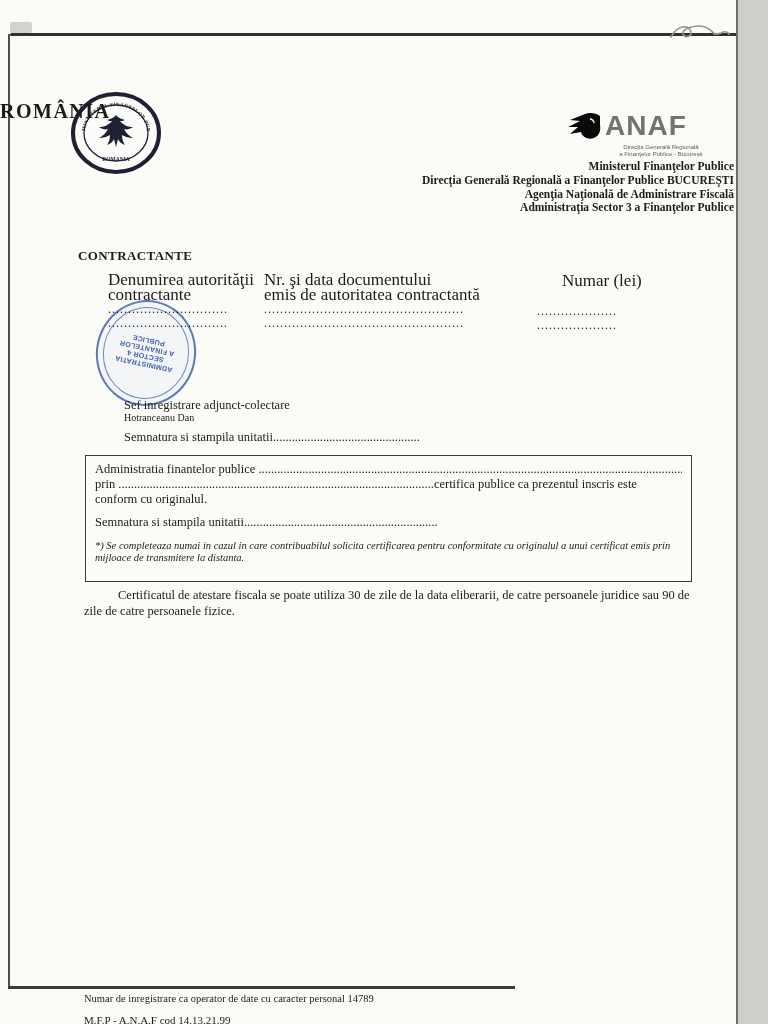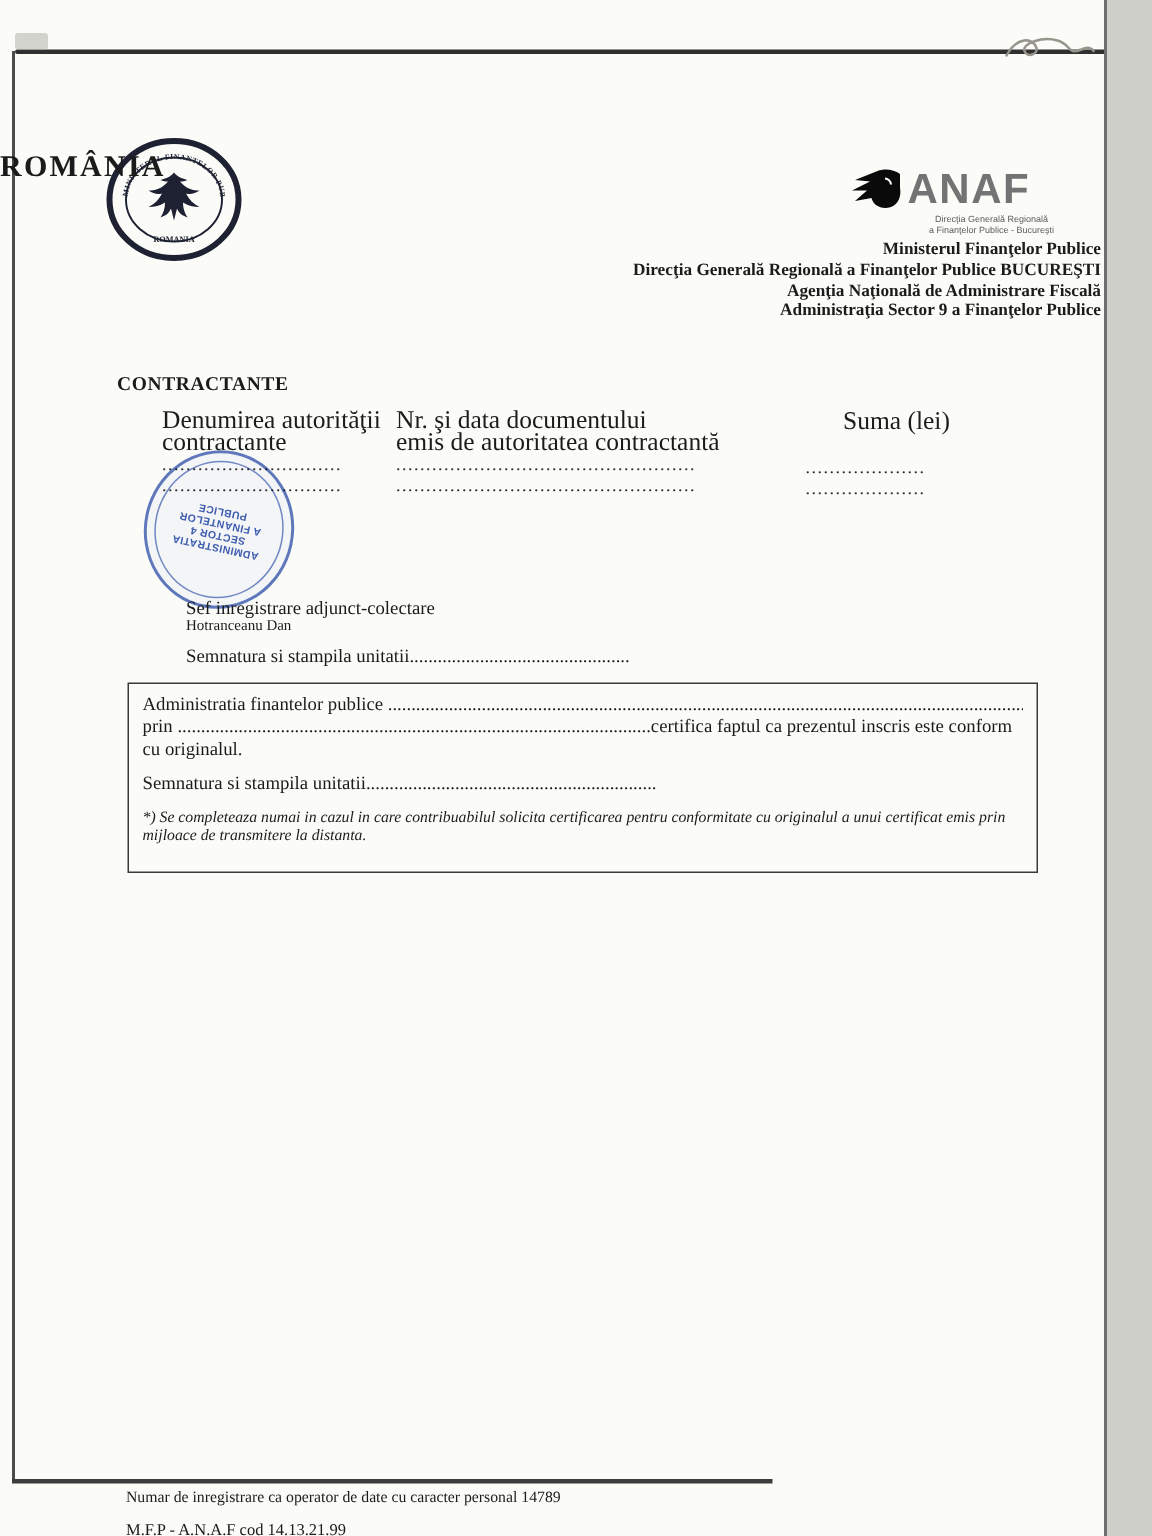--- a/index.html
+++ b/index.html
@@ -93,21 +93,21 @@
     </text>
     <path fill="#1d2132" d="M46 24 c-2 3 -6 4 -9 5 c2 1 3 1 5 1 c-4 5 -9 6 -13 6 c3 2 6 3 9 2 c-2 4 -5 7 -9 9 c4 0 8 -1 11 -3 c0 4 -1 7 -3 10 c3 -1 6 -3 7 -6 l2 8 l2 -8 c1 3 4 5 7 6 c-2 -3 -3 -6 -3 -10 c3 2 7 3 11 3 c-4 -2 -7 -5 -9 -9 c3 1 6 0 9 -2 c-4 0 -9 -1 -13 -6 c2 0 3 0 5 -1 c-3 -1 -7 -2 -9 -5 z"></path>
     <text x="46" y="70" text-anchor="middle" font-size="5.5" font-weight="bold" fill="#1d2132">ROMANIA</text>
   </svg>
 
   <div class="country-title">ROMÂNIA</div>
   <div class="ministry-lines">
     <div>Ministerul Finanţelor Publice</div>
     <div>Direcţia Generală Regională a Finanţelor Publice BUCUREŞTI</div>
     <div>Agenţia Naţională de Administrare Fiscală</div>
-    <div>Administraţia Sector 9 a Finanţelor Publice</div>
+    <div>Administraţia Sector 3 a Finanţelor Publice</div>
   </div>
 
   <div class="anaf">
     <div class="anaf-row">
       <svg width="36" height="32" viewBox="0 0 36 32">
         <path d="M34 6 C30 3 24 2 19 4 L4 10 L14 11 L2 17 L12 17 L4 24 L15 22 C16 27 22 30 28 28 C33 26 35 21 34 15 Z" fill="#0a0a0a"></path>
         <path d="M24 9 C26 9 28 11 28 13" stroke="#fbfbf8" stroke-width="1.4" fill="none"></path>
       </svg>
       <span class="anaf-word">ANAF</span>
     </div>
@@ -120,21 +120,21 @@
   <div class="contract-heading">CONTRACTANTE</div>
 
   <div class="col col1">
     <div>Denumirea autorităţii</div>
     <div>contractante</div>
   </div>
   <div class="col col2">
     <div>Nr. şi data documentului</div>
     <div>emis de autoritatea contractantă</div>
   </div>
-  <div class="col col3">Suma (lei)</div>
+  <div class="col col3">Numar (lei)</div>
 
   <div class="dots d-r1-c1">..............................</div>
   <div class="dots d-r1-c2">..................................................</div>
   <div class="dots d-r1-c3">....................</div>
   <div class="dots d-r2-c1">..............................</div>
   <div class="dots d-r2-c2">..................................................</div>
   <div class="dots d-r2-c3">....................</div>
 
   <div class="stamp">
     <div class="stamp-text">
@@ -144,22 +144,23 @@
       <div class="stamp-line">PUBLICE</div>
     </div>
   </div>
 
   <div class="sig-role">Sef inregistrare adjunct-colectare</div>
   <div class="sig-name">Hotranceanu Dan</div>
   <div class="sig-line">Semnatura si stampila unitatii...............................................</div>
 
   <div class="certify-box">
     <p class="box-line1">Administratia finantelor publice ............................................................................................................................................................................</p>
-    <p class="box-line2">prin .....................................................................................................certifica faptul ca prezentul inscris este conform cu originalul.</p>
+    <p class="box-line2">prin .....................................................................................................certifica publice ca prezentul inscris este conform cu originalul.</p>
     <p class="box-sig">Semnatura si stampila unitatii..............................................................</p>
     <p class="box-note">*) Se completeaza numai in cazul in care contribuabilul solicita certificarea pentru conformitate cu originalul a unui certificat emis prin mijloace de transmitere la distanta.</p>
   </div>
 
+  <div class="validity">Certificatul de atestare fiscala se poate utiliza 30 de zile de la data eliberarii, de catre persoanele juridice sau 90 de zile de catre persoanele fizice.</div>
 
   <div class="footer-op">Numar de  inregistrare ca operator de date cu caracter personal 14789</div>
   <div class="footer-code">M.F.P - A.N.A.F  cod 14.13.21.99</div>
 
 </div>
 
 </body></html>

